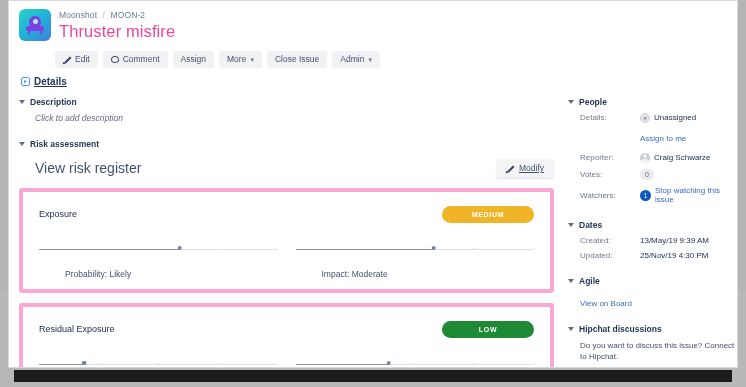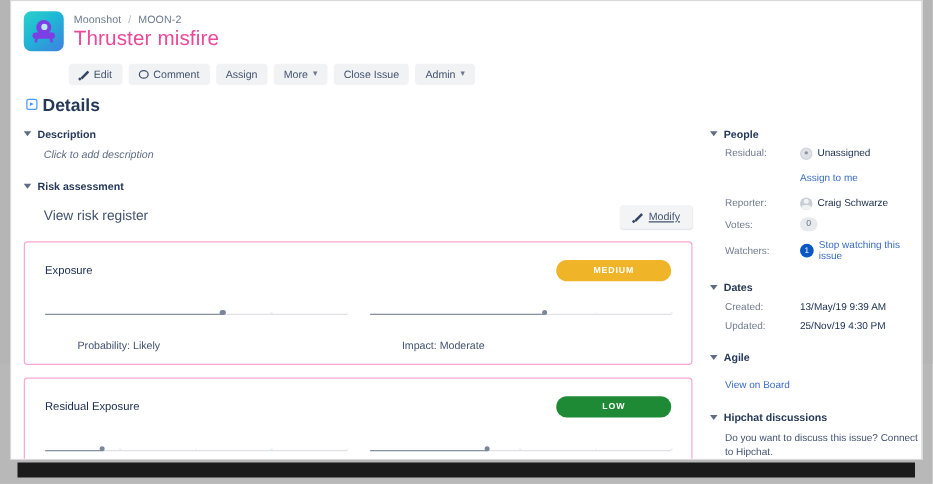--- a/index.html
+++ b/index.html
@@ -106,21 +106,21 @@
   
   .details-row {
     display: flex; align-items: center; gap: 4px;
     margin: 8px 0 0 2px;
   }
   .expander-box {
     width: 9px; height: 9px; border: 1px solid #4c9aff;
     border-radius: 2px; display: flex; align-items: center; justify-content: center;
     color: #4c9aff; font-size: 6px; line-height: 1;
   }
-  .details-label { font-size: 14px; color: #253858; font-weight: 700; }
+  .details-label { font-size: 10px; color: #253858; font-weight: 700; text-decoration: underline; }
 
   
   .content { display: flex; gap: 14px; margin-top: 10px; }
   .col-main { width: 535px; flex: 0 0 auto; }
   .col-side { width: 172px; flex: 0 0 auto; }
 
   .section-head {
     display: flex; align-items: center; gap: 5px;
     font-size: 8.5px; font-weight: 700; color: #253858;
   }
@@ -132,32 +132,32 @@
     font-size: 8.5px; color: #5e6c84; font-style: italic;
     margin: 6px 0 0 16px;
   }
   .block-gap { height: 16px; }
 
   .risk-head-row {
     display: flex; align-items: center; justify-content: space-between;
     margin-top: 10px;
   }
   .risk-register-link {
-    font-size: 11px; color: #42526e; margin-left: 16px;
+    font-size: 14px; color: #42526e; margin-left: 16px;
   }
   .modify-btn {
     background: #f3f4f6; border: none; border-radius: 3px;
     font-size: 8.5px; color: #42526e; font-family: inherit;
     padding: 4.5px 10px; display: inline-flex; align-items: center; gap: 5px;
     cursor: pointer; box-shadow: 0 1px 1px rgba(9,30,66,.12); text-decoration: underline;
   }
 
   
   .risk-card {
-    border: 1px solid #f9a8d4; border-radius: 3px;
+    border: 4px solid #f9a8d4; border-radius: 3px;
     margin-top: 10px; padding: 14px 16px 10px 16px;
     background: #fff;
   }
   .risk-card-top {
     display: flex; align-items: center; justify-content: space-between;
   }
   .risk-card-title { font-size: 9px; color: #172b4d; }
   .badge {
     min-width: 92px; text-align: center; border-radius: 10px;
     font-size: 7px; color: #fff; letter-spacing: .7px;
@@ -383,21 +383,21 @@
         </div>
 
         <div class="col-side">
 
           <div class="side-section">
             <div class="side-head">
               <span class="chev-down"></span>
               <span>People</span>
             </div>
             <div class="side-row">
-              <span class="side-key">Residual:</span>
+              <span class="side-key">Details:</span>
               <span class="side-val">
                 <span class="avatar-circle">●</span>
                 <span>Unassigned</span>
               </span>
             </div>
             <div class="side-link-row">
               <span class="link">Assign to me</span>
             </div>
             <div class="side-row">
               <span class="side-key">Reporter:</span>

